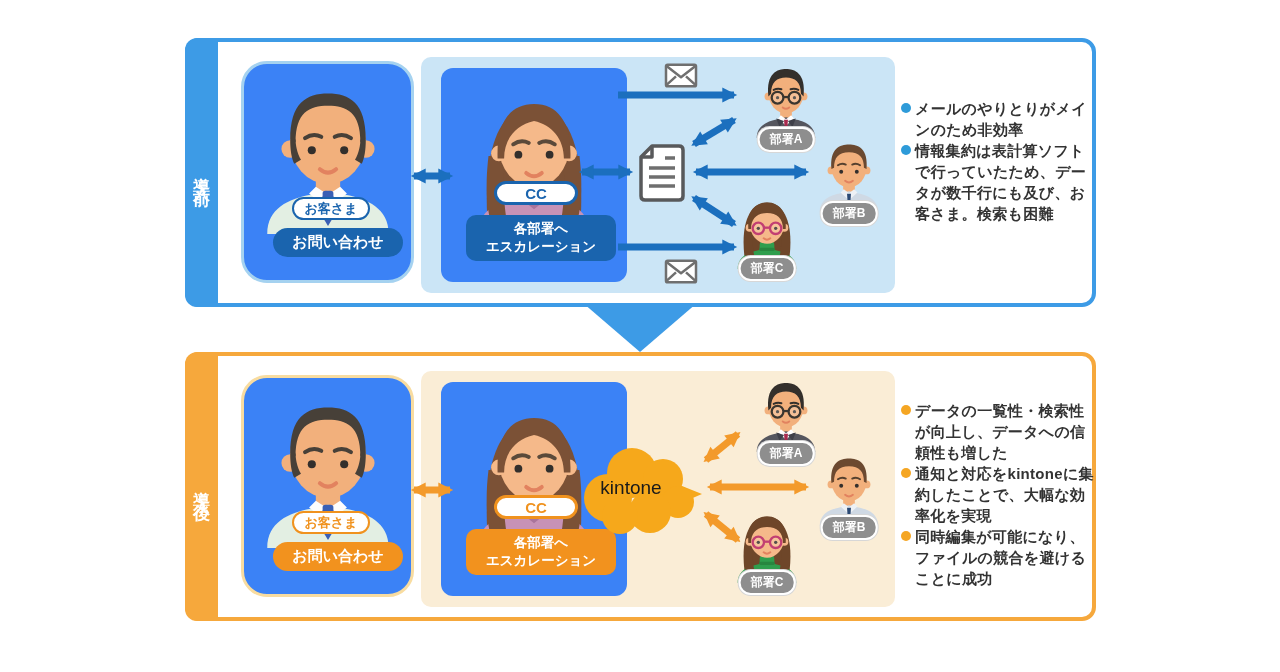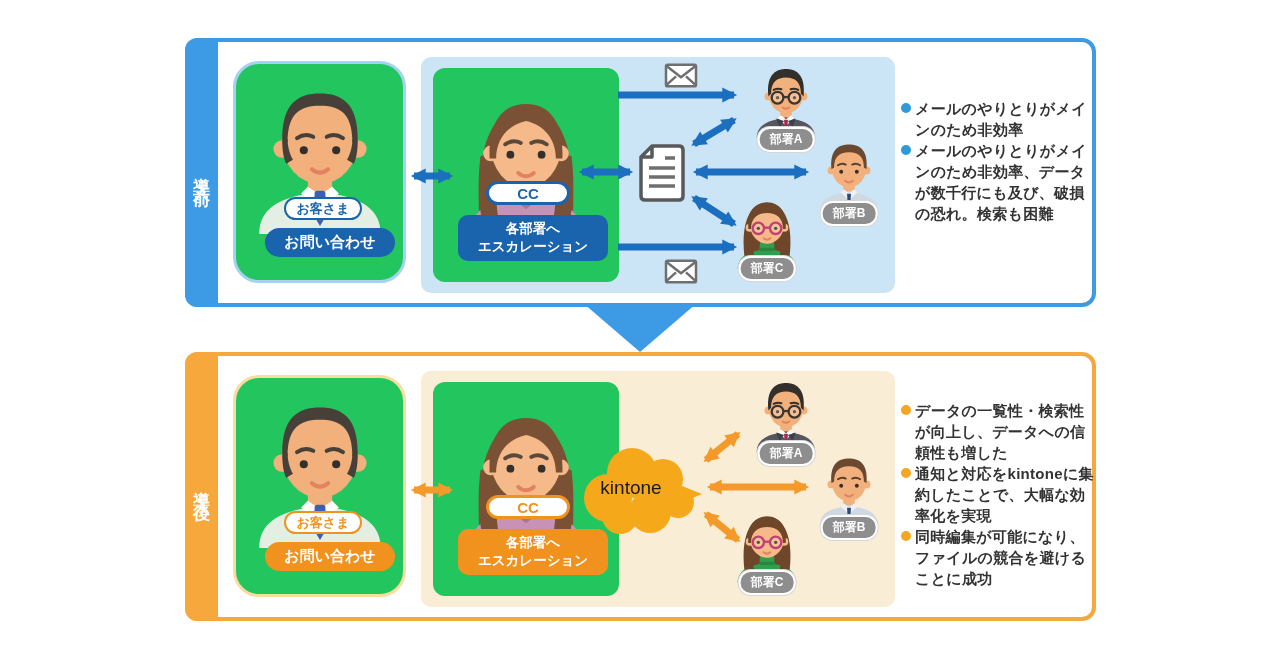--- a/index.html
+++ b/index.html
@@ -17,21 +17,21 @@
   .strip.before{top:38px;background:#3D9BE6;}
   .strip.after{top:352px;background:#F6A83C;}
   .vtext{writing-mode:vertical-rl;text-orientation:upright;color:#fff;font-weight:bold;
          font-size:17px;letter-spacing:6px;line-height:1;}
 
   .area{position:absolute;left:421px;width:474px;height:236px;border-radius:10px;z-index:1;}
   .area.before{top:57px;background:#CBE5F6;}
   .area.after{top:371px;background:#FAEDD6;}
 
   
-  .card{position:absolute;background:#22c55e;box-sizing:border-box;z-index:2;}
+  .card{position:absolute;background:#3b82f6;box-sizing:border-box;z-index:2;margin-left:8px;}
   .customer-card{left:233px;width:173px;height:222px;border-radius:26px;border:3px solid;}
   .customer-card.before{top:61px;border-color:#A5D2F0;}
   .customer-card.after{top:375px;border-color:#F8DCA0;}
   .cc-card{left:433px;width:186px;height:214px;border-radius:12px;}
   .cc-card.before{top:68px;}
   .cc-card.after{top:382px;}
 
   .avatar{position:absolute;}
   .customer-card .avatar{left:3px;top:8px;width:162px;height:162px;}
   .cc-card .avatar{left:15px;top:10px;width:156px;height:156px;}
@@ -267,21 +267,21 @@
     </div>
 
     <div class="bullets before">
       <ul>
         <li>
             <span class="dot bluec"></span>
             <span>メールのやりとりがメインのため非効率</span>
           </li>
         <li>
             <span class="dot bluec"></span>
-            <span>メールのやりとりがメインのため非効率、データが数千行にも及び、破損の恐れ。検索も困難</span>
+            <span>情報集約は表計算ソフトで行っていたため、データが数千行にも及び、お客さま。検索も困難</span>
           </li>
       </ul>
     </div>
   </section>
 
   <div class="triangle"></div>
 
   <section>
     <div class="panel after"></div>
     <div class="area after"></div>

